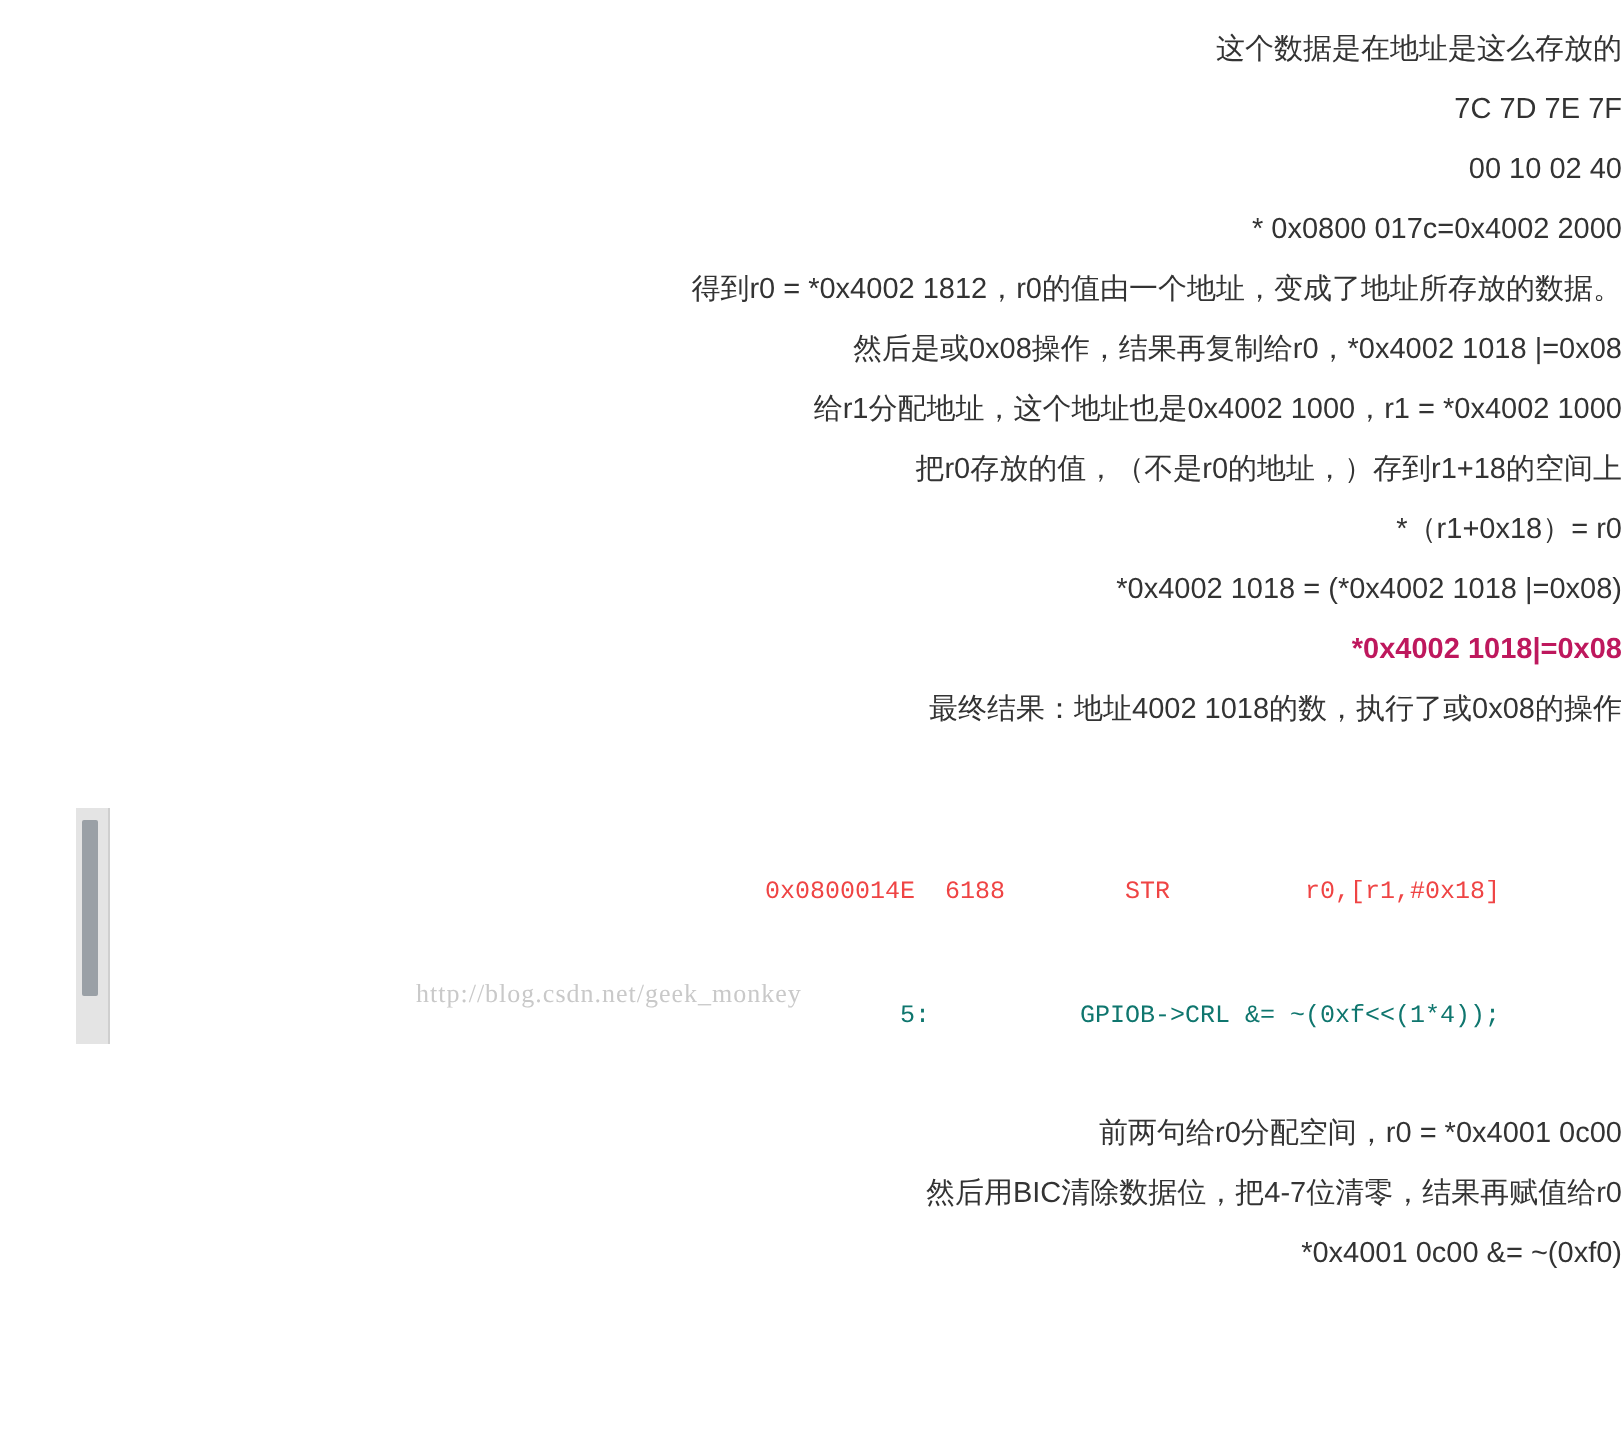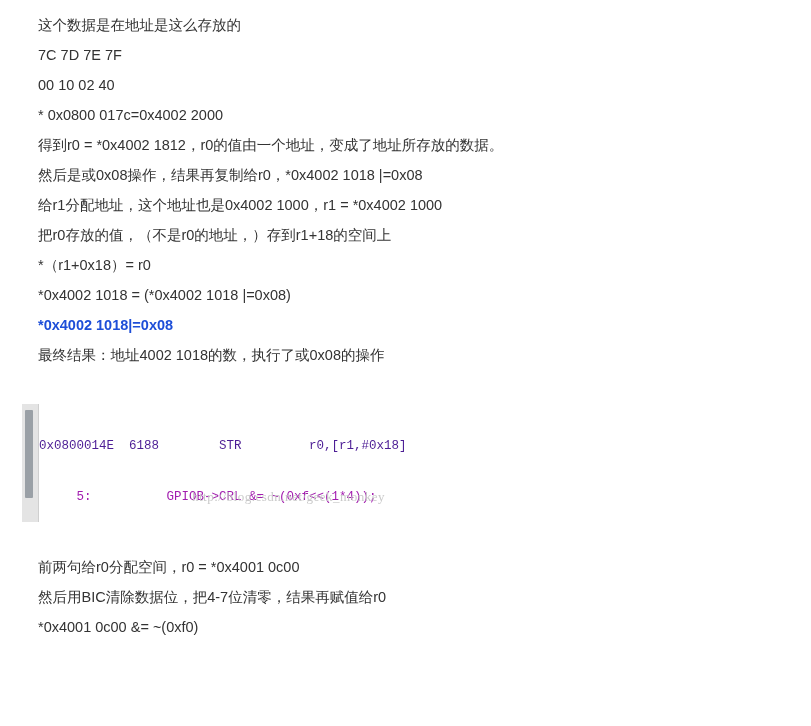--- a/index.html
+++ b/index.html
@@ -12,32 +12,33 @@
     height: 726px;
     font-family: "Liberation Sans", sans-serif;
     color: #333333;
     overflow: hidden;
   }
   .page {
     position: relative;
     width: 811px;
     height: 694px;
     box-sizing: border-box;
-    padding: 10px 0 0 0;
+    padding: 10px 0 0 16px;
+    text-align: right;
   }
   .para {
     font-size: 14.5px;
     line-height: 30px;
     color: #333333;
     margin: 0 0 0 38px;
     white-space: pre;
   }
   .para.bold {
     font-weight: bold;
-    color: #1d4ed8;
+    color: #be185d;
   }
   .spacer-md { height: 26px; }
   .spacer-lg { height: 30px; }
 
   
   .code-wrap {
     position: relative;
     margin: 8px 0 0 22px;
     width: 712px;
     height: 118px;
@@ -74,24 +75,25 @@
     color: #000000;
     white-space: pre;
   }
   .code-line {
     height: 17px;
     white-space: pre;
   }
   .code-line.clipped-top {
     position: relative;
     top: 0;
-    color: #4c1d95;
+    color: #ef4444;
   }
   .code-line.src {
-    color: #a21caf;
+    color: #0f766e;
+    margin-top: 11px;
   }
   .clip-mask-top {
     position: absolute;
     left: 17px;
     top: 0;
     width: 695px;
     height: 4px;
     background: #ffffff;
   }
   .clip-mask-bottom {

